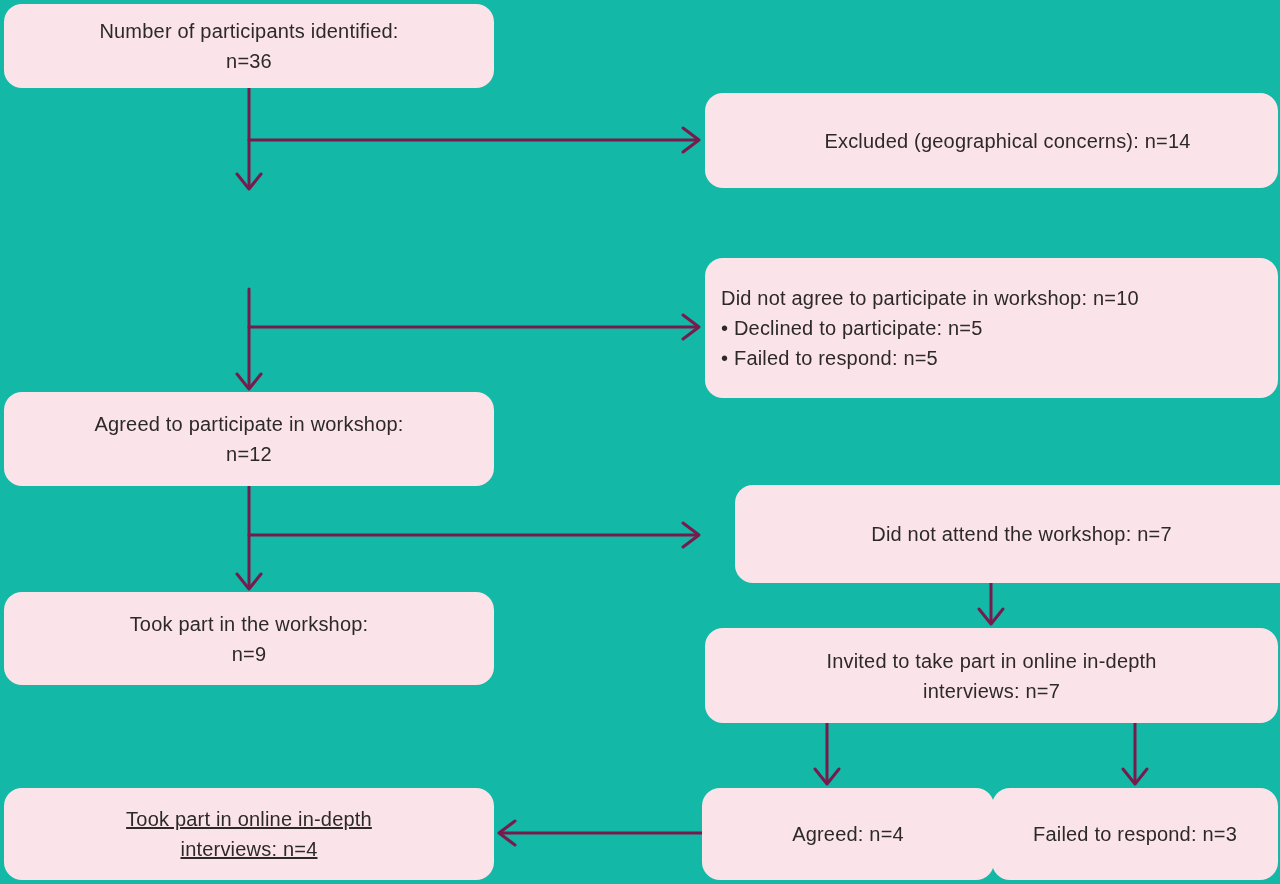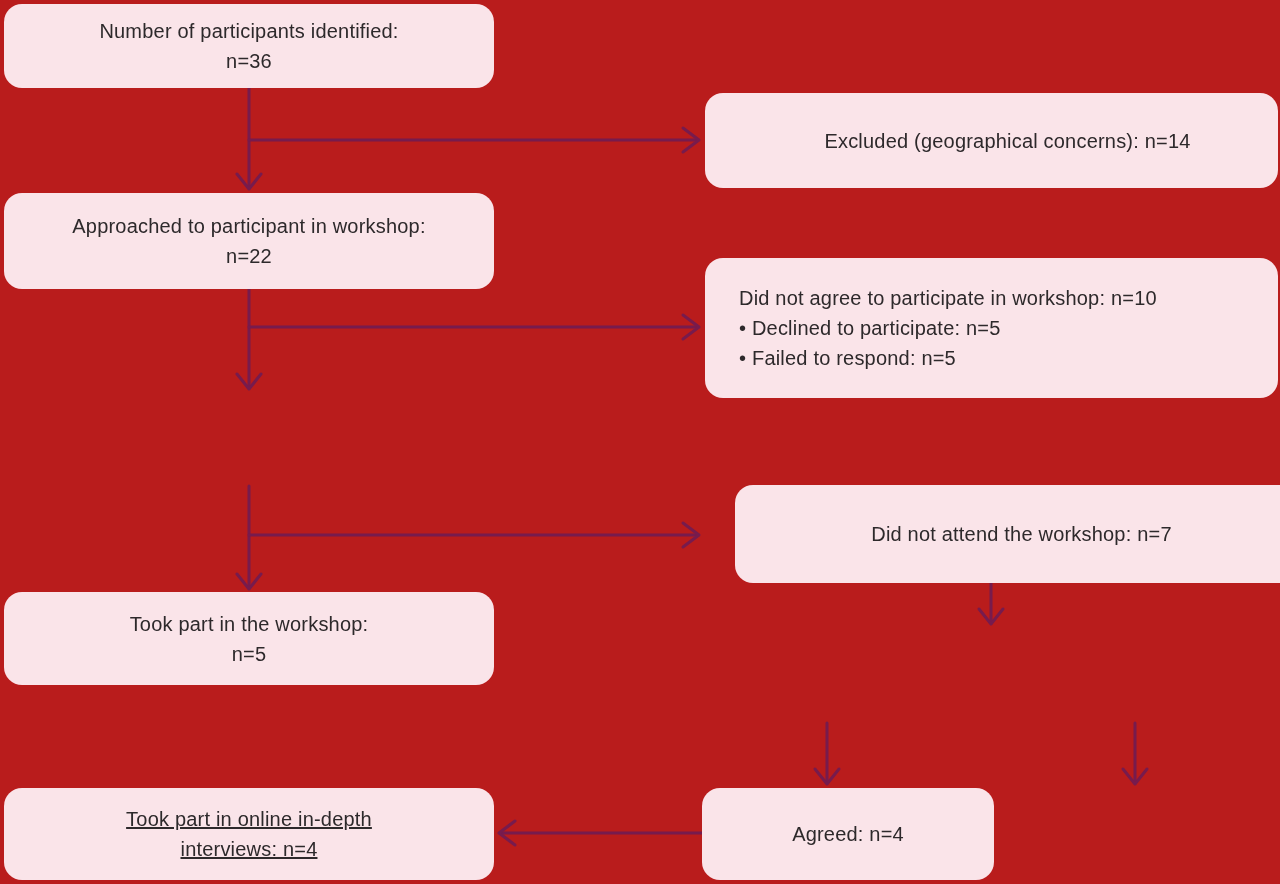--- a/index.html
+++ b/index.html
@@ -4,21 +4,21 @@
 <style>
   html, body {
     margin: 0;
     padding: 0;
     background: #ffffff;
   }
   .stage {
     position: relative;
     width: 1280px;
     height: 884px;
-    background: #b91c1c;
+    background: #14b8a6;
     font-family: "Liberation Sans", sans-serif;
     overflow: hidden;
   }
   .arrows {
     position: absolute;
     left: 0;
     top: 0;
     width: 1280px;
     height: 884px;
     pointer-events: none;
@@ -34,21 +34,21 @@
     text-align: center;
     color: #2d292b;
     font-size: 20px;
     line-height: 30px;
     white-space: pre-line;
     letter-spacing: 0.2px;
   }
   .box.left-align {
     justify-content: flex-start;
     text-align: left;
-    padding-left: 34px;
+    padding-left: 16px;
     padding-right: 20px;
   }
   .b-identified          { left: 4px;   top: 4px;   width: 490px; height: 84px; }
   .b-excluded            { left: 705px; top: 93px;  width: 573px; height: 95px; padding-left: 32px; }
   .b-approached          { left: 4px;   top: 193px; width: 490px; height: 96px; }
   .b-did-not-agree       { left: 705px; top: 258px; width: 573px; height: 140px; }
   .b-agreed-workshop     { left: 4px;   top: 392px; width: 490px; height: 94px; }
   .b-did-not-attend      { left: 705px; top: 485px; width: 573px; height: 98px; margin-left: 30px; }
   .b-took-part-workshop  { left: 4px;   top: 592px; width: 490px; height: 93px; }
   .b-invited             { left: 705px; top: 628px; width: 573px; height: 95px; }
@@ -114,33 +114,36 @@
         <path d="M515,821 L499,833 L515,845"></path>
       </g>
     </g>
   </svg>
 
   <div class="box b-identified">Number of participants identified:
 n=36</div>
 
   <div class="box b-excluded">Excluded (geographical concerns): n=14</div>
 
-  <div class="box b-approached">Approached to participant in workshop:
-n=22</div>
 
   <div class="box b-did-not-agree left-align">Did not agree to participate in workshop: n=10
 • Declined to participate: n=5
 • Failed to respond: n=5</div>
 
+  <div class="box b-agreed-workshop">Agreed to participate in workshop:
+n=12</div>
 
   <div class="box b-did-not-attend">Did not attend the workshop: n=7</div>
 
   <div class="box b-took-part-workshop">Took part in the workshop:
-n=5</div>
+n=9</div>
 
+  <div class="box b-invited">Invited to take part in online in-depth
+interviews: n=7</div>
 
   <div class="box b-took-part-interviews">Took part in online in-depth
 interviews: n=4</div>
 
   <div class="box b-agreed-interview">Agreed: n=4</div>
 
+  <div class="box b-failed-respond">Failed to respond: n=3</div>
 
 </div>
 
 </body></html>

